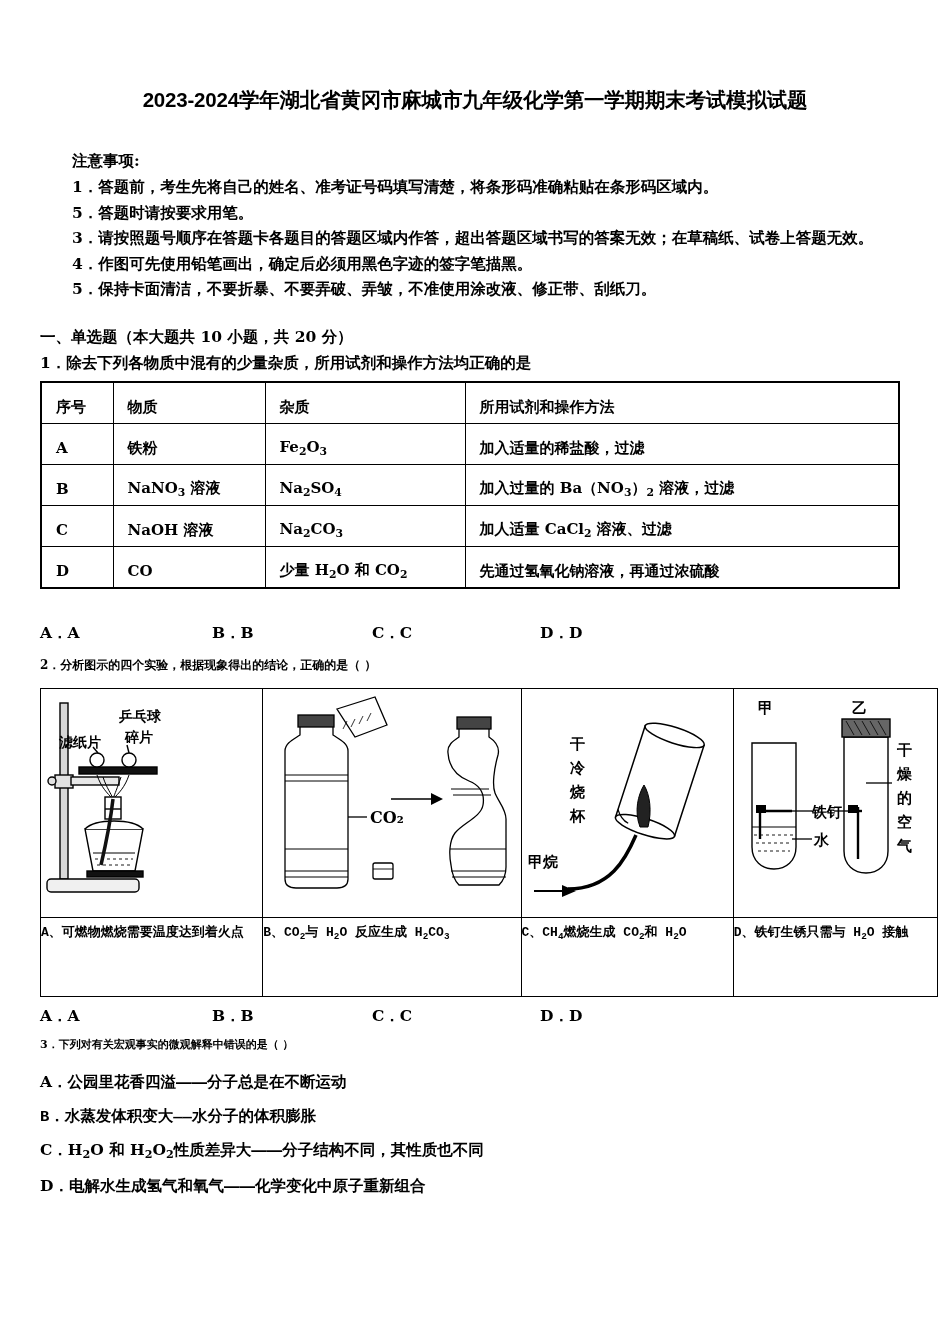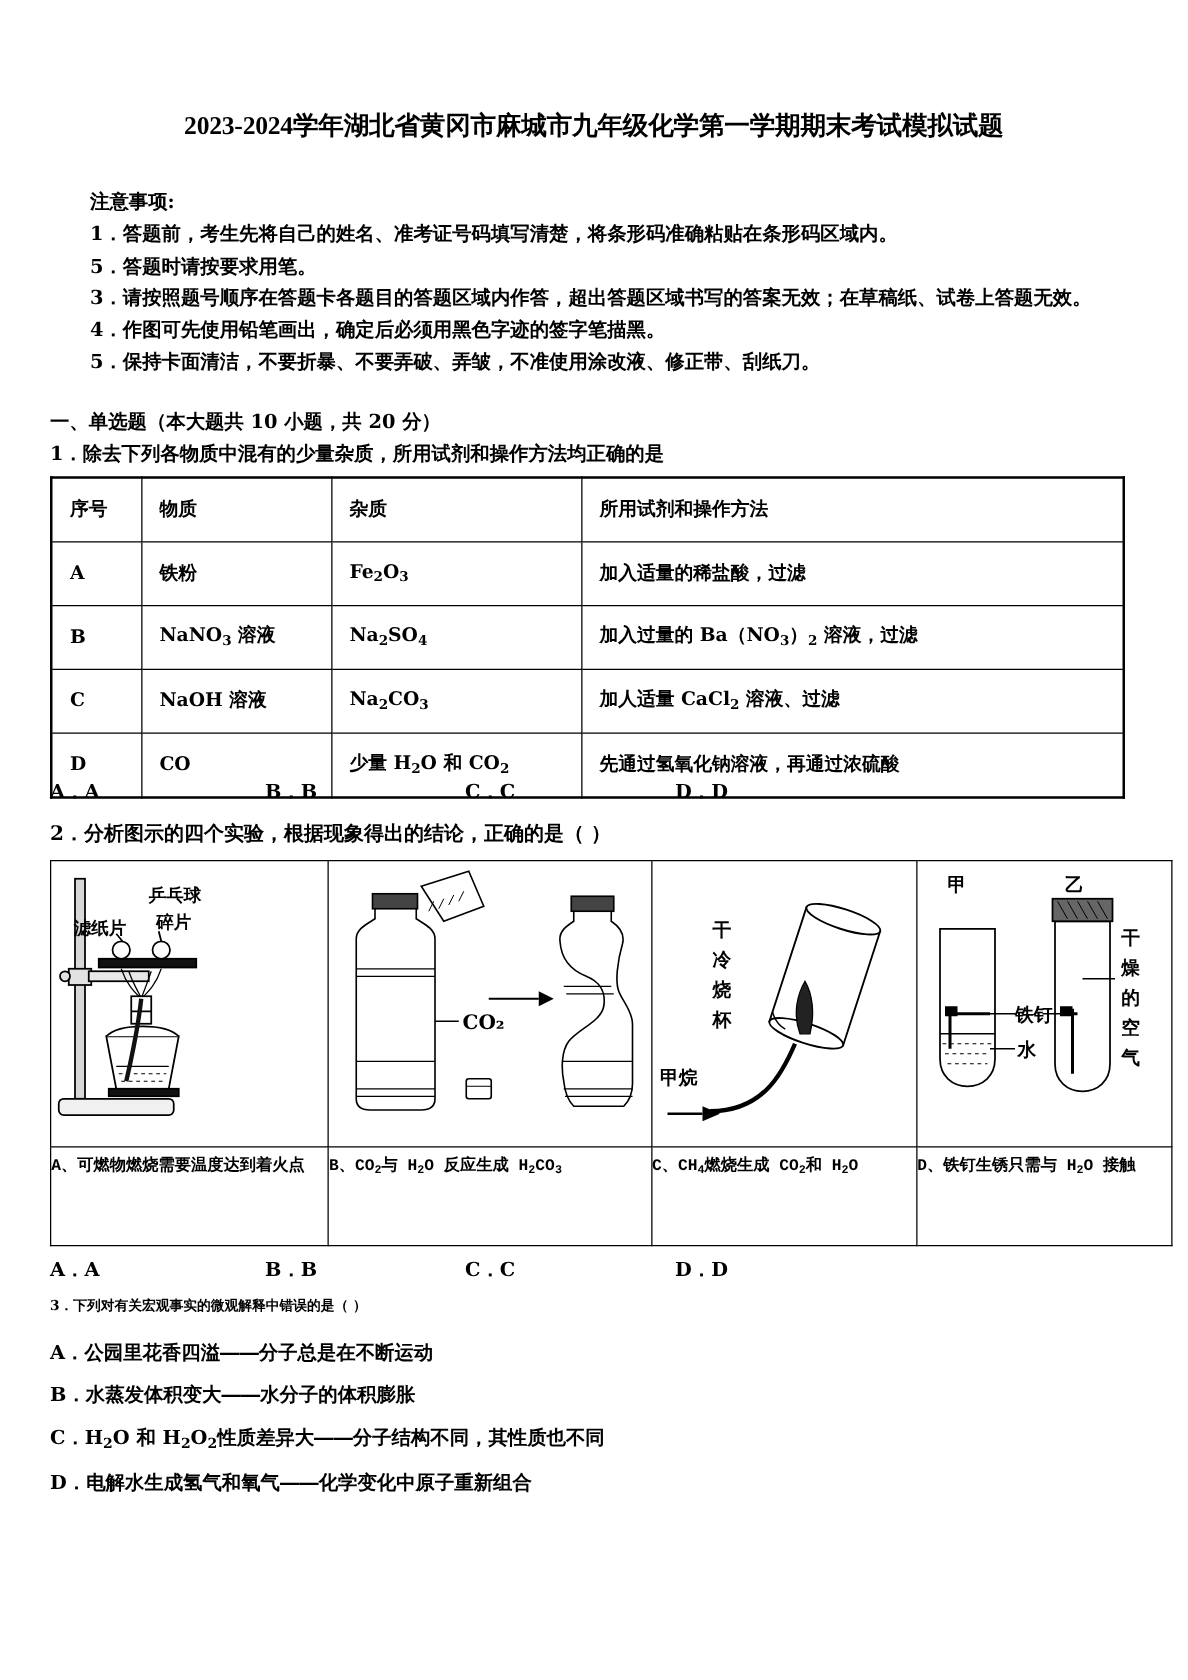--- a/index.html
+++ b/index.html
@@ -23,21 +23,21 @@
     padding: 0;
   }
   .doc-title {
     position: absolute;
     left: 0; right: 0;
     top: 86px;
     text-align: center;
     font-weight: bold;
     font-size: 20.5px;
     letter-spacing: -0.2px;
-    font-family: Liberation Serif, serif;
+    font-family: Liberation Sans, sans-serif;
   }
   .notice-block {
     position: absolute;
     left: 40px;
     top: 148px;
     width: 880px;
     margin-left: 32px;
   }
   .notice-head {
     font-size: 15.5px;
@@ -76,21 +76,21 @@
     font-weight: bold;
   }
   table.q1 {
     left: 40px;
     top: 381px;
     width: 858px;
     border: 2px solid #000;
   }
   table.q1 td {
     border: 1px solid #000;
-    padding: 8px 0 10px 14px;
+    padding: 8px 0 0 14px;
     vertical-align: middle;
     height: 32px;
   }
   table.q1 tr:first-child td { border-top: none; }
   .c-no   { width: 72px; }
   .c-sub  { width: 152px; }
   .c-imp  { width: 200px; }
   .c-met  { width: 434px; }
 
   sub { font-size: 0.72em; vertical-align: -0.28em; }
@@ -105,21 +105,21 @@
   .opts span { position: absolute; top: 0; }
   .o-a { left: 0px; }
   .o-b { left: 172px; }
   .o-c { left: 332px; }
   .o-d { left: 500px; }
 
   .q2-stem {
     position: absolute;
     left: 40px;
     top: 657px;
-    font-size: 16px;
+    font-size: 12px;
     font-weight: bold;
   }
 
   
   .fig-table {
     position: absolute;
     left: 40px;
     top: 688px;
     width: 898px;
     border: 1.5px solid #000;
@@ -426,17 +426,17 @@
 
   <div class="opts" style="top:1006px;">
     <span class="o-a">A．A</span>
     <span class="o-b">B．B</span>
     <span class="o-c">C．C</span>
     <span class="o-d">D．D</span>
   </div>
 
   <div class="q3-stem">3．下列对有关宏观事实的微观解释中错误的是（      ）</div>
   <div class="q3-opt" style="top:1072px;">A．公园里花香四溢――分子总是在不断运动</div>
-  <div class="q3-opt" style="top:1106px;">B．水蒸发体积变大――水分子的体积膨胀</div>
+  <div class="q3-opt" style="top:1106px;font-family:Liberation Mono, monospace;">B．水蒸发体积变大――水分子的体积膨胀</div>
   <div class="q3-opt" style="top:1140px;">C．H<sub>2</sub>O 和 H<sub>2</sub>O<sub>2</sub>性质差异大――分子结构不同，其性质也不同</div>
   <div class="q3-opt" style="top:1176px;">D．电解水生成氢气和氧气――化学变化中原子重新组合</div>
 
 </div>
 
 </body></html>

